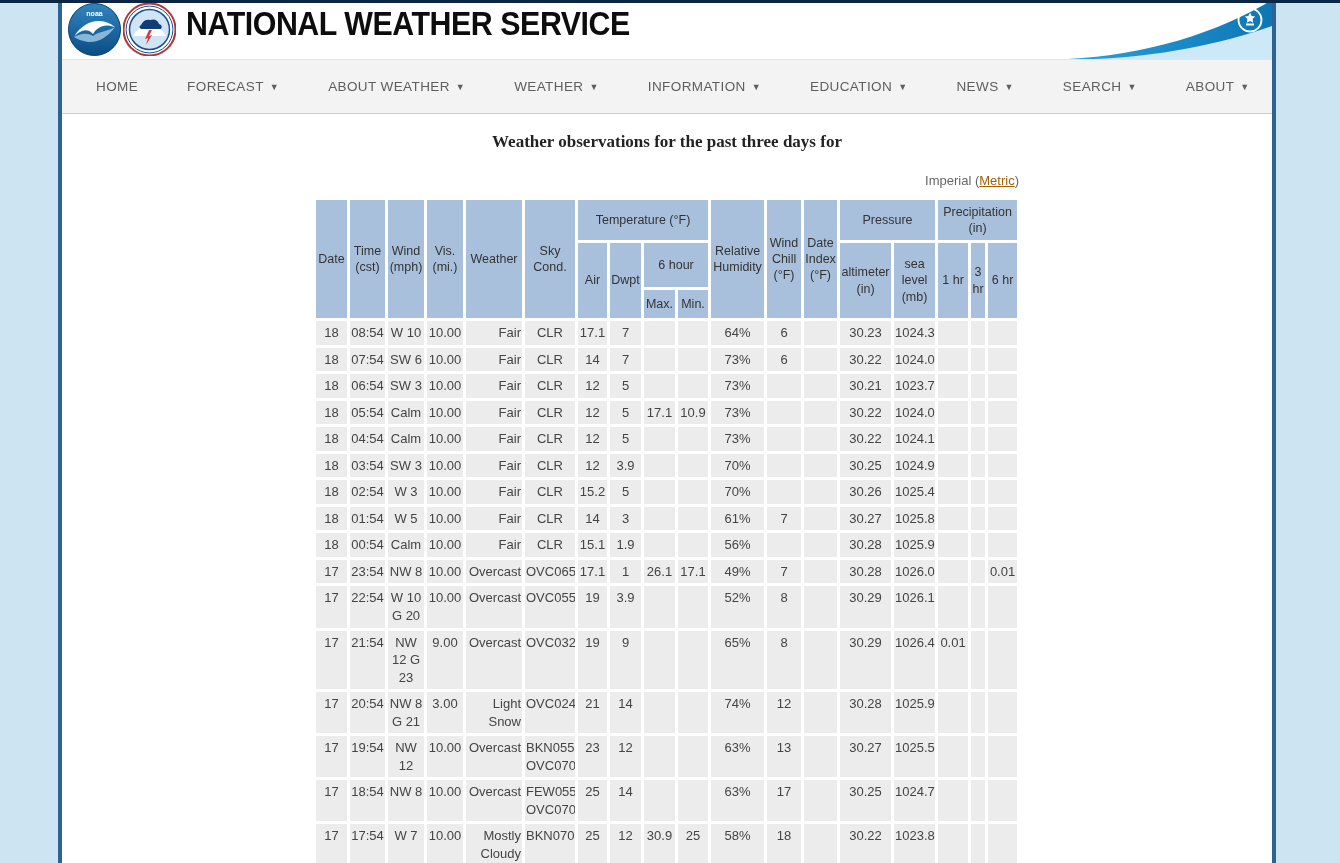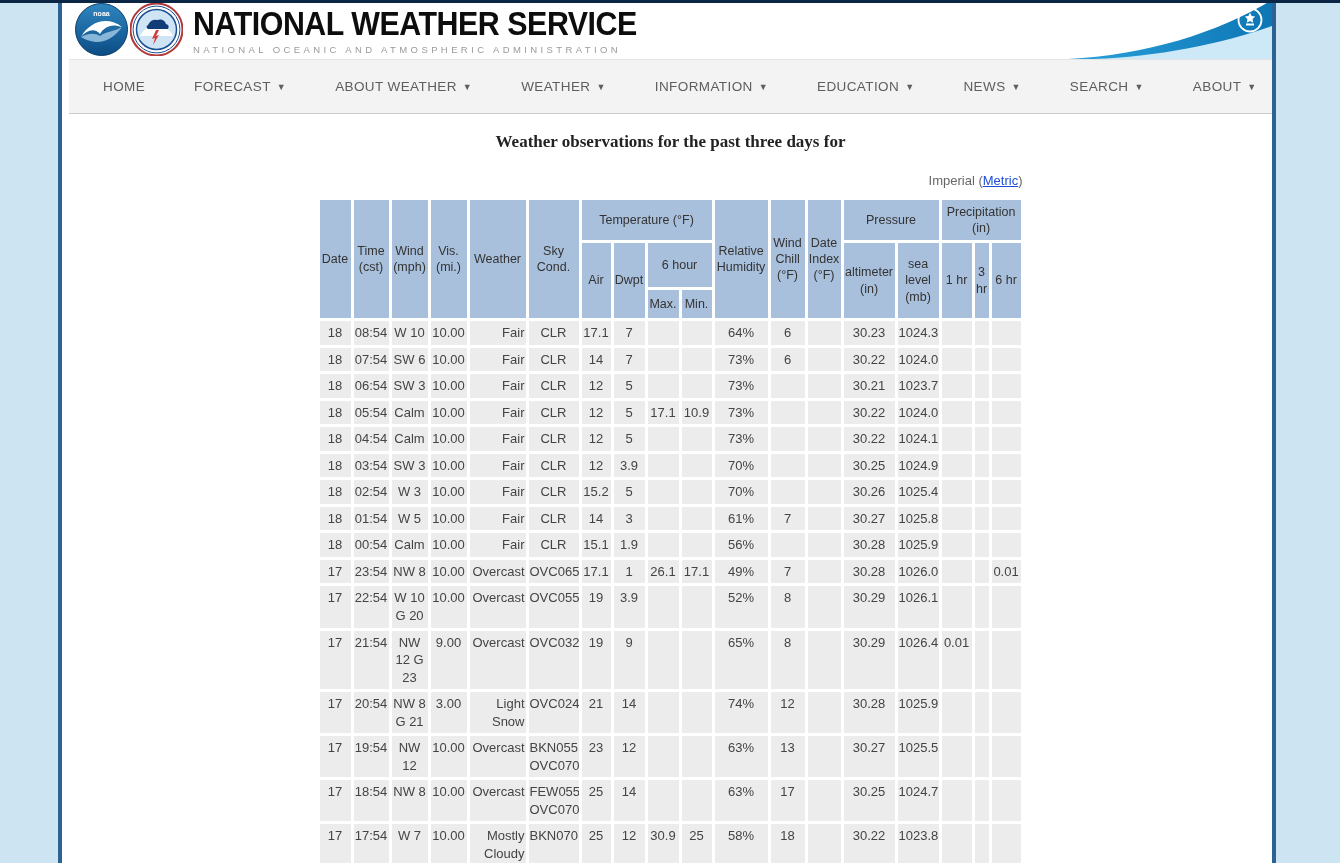--- a/index.html
+++ b/index.html
@@ -6,21 +6,21 @@
   html,body { margin:0; padding:0; }
   body {
     width:1340px; height:863px; overflow:hidden; position:relative;
     background:#cde4f2;
     font-family:"Liberation Sans", sans-serif;
   }
   .top-strip { position:absolute; top:0; left:0; width:1340px; height:3px; background:#0b2545; z-index:9; }
   .page {
     position:absolute; top:0; left:58px; width:1218px; height:863px;
     background:#ffffff;
-    border-left:4px solid #2d6394; border-right:4px solid #2d6394;padding-left:7px;
+    border-left:4px solid #2d6394; border-right:4px solid #2d6394;
   }
   
   .masthead { position:relative; height:59px; background:#fff; overflow:hidden; }
   .logo { position:absolute; top:3px; border-radius:50%; }
   .logo-noaa { left:6px; }
   .logo-nws { left:61px; }
   .agency { position:absolute; left:124px; top:7px; white-space:nowrap; }
   .agency-name {
     font-size:33px; font-weight:bold; color:#0d0d0d; line-height:1;
     transform:scaleX(0.92); transform-origin:left center; letter-spacing:-0.5px;
@@ -37,21 +37,21 @@
   .nav-item {
     font-size:13.5px; color:#5e5e5e; letter-spacing:0.4px;
     text-decoration:none; margin-right:33px; white-space:nowrap; cursor:pointer;
   }
   .nav-item .caret { display:inline-block; font-size:9px; color:#5e5e5e; margin-left:6px; transform:translateY(-1px); }
   
   .content { width:704px; margin:0 auto; padding-top:18px; }
   .title1 { text-align:center; font-size:17px; font-weight:bold; color:#222;font-family:Liberation Serif, serif; }
   .title2 { text-align:center; font-size:26px; font-weight:bold; color:#222; margin-top:7px; letter-spacing:0.2px; }
   .units-line { text-align:right; font-size:13px; color:#666; margin-top:21px; margin-bottom:9px; }
-  .units-line a { color:#1d4ed8; text-decoration:underline; cursor:pointer; }
+  .units-line a { color:#a16207; text-decoration:underline; cursor:pointer; }
   
   table.obs { border-collapse:separate; border-spacing:3px; table-layout:fixed; width:707px; margin-left:-2px; }
   .obs th {
     background:#a9c0dd; color:#333; font-weight:normal; font-size:12.5px;
     text-align:center; vertical-align:middle; padding:2px 0; line-height:1.3;
   }
   .obs td {
     background:#ececec; color:#444; font-size:13px; line-height:1.35;
     text-align:center; vertical-align:top; padding:3px 1px;
     overflow:hidden;
@@ -86,21 +86,20 @@
         <circle cx="26.5" cy="26.5" r="26" fill="#ffffff" stroke="#b03a3a" stroke-width="2"></circle>
         <circle cx="26.5" cy="26.5" r="20" fill="#cfe4f4" stroke="#1b4f93" stroke-width="1.5"></circle>
         <path d="M10,33 A18,18 0 0 1 43,33 Z" fill="#ffffff"></path>
         <path d="M18,22 q3,-6 9,-5 q7,-2 9,4 q4,1 2,5 l-20,0 q-3,-2 0,-4 Z" fill="#123c78"></path>
         <path d="M26,27 l-4,9 l3,-1 l-2,7 l6,-10 l-3,1 l3,-6 Z" fill="#d23c3c"></path>
         <circle cx="26.5" cy="26.5" r="23.4" fill="none" stroke="#1b4f93" stroke-width="1"></circle>
       </svg>
     </div>
     <div class="agency">
       <div class="agency-name">NATIONAL WEATHER SERVICE</div>
-      <div class="agency-sub">NATIONAL OCEANIC AND ATMOSPHERIC ADMINISTRATION</div>
     </div>
     <div class="swoosh-wrap">
       <svg width="212" height="59" viewBox="0 0 212 59">
         <defs>
           <linearGradient id="bandGrad" x1="0" y1="0" x2="1" y2="0">
             <stop offset="0" stop-color="#2aa2dc"></stop>
               <stop offset="1" stop-color="#0d76b4"></stop>
           </linearGradient>
         </defs>
         <path d="M30,59 C95,55 160,42 212,14 L212,59 Z" fill="#cde9f8"></path>

